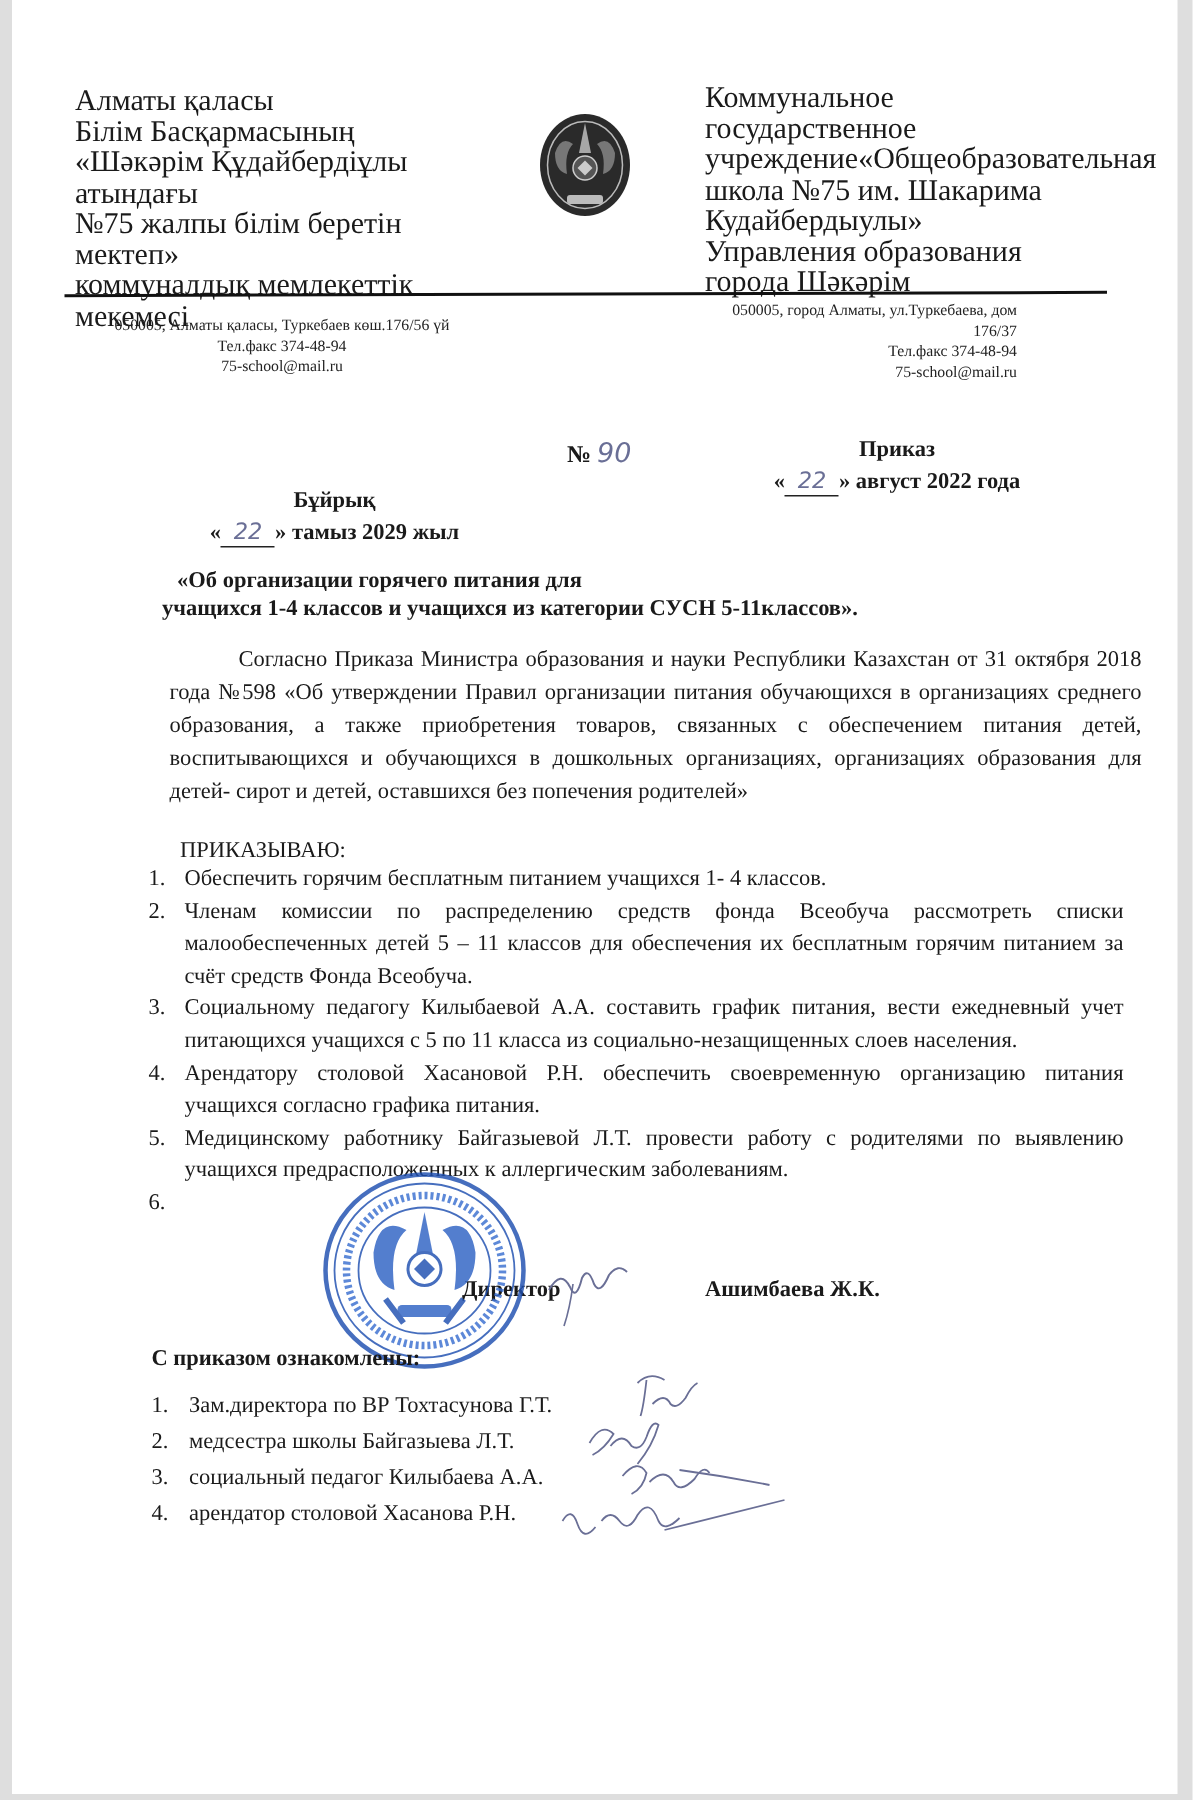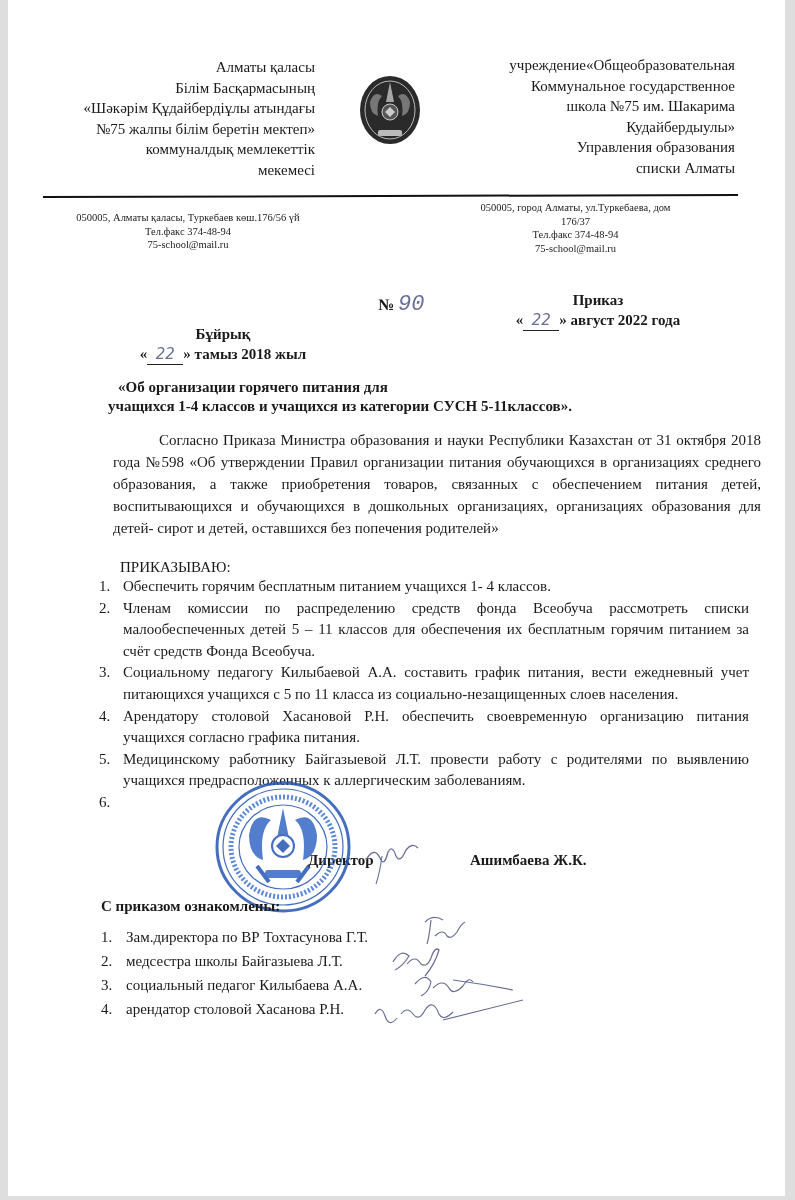--- a/index.html
+++ b/index.html
@@ -12,37 +12,37 @@
       color: #1a1a1a;
     }
     .page {
       position: absolute;
       left: 8px; top: 0;
       width: 777px; height: 1196px;
       background: #ffffff;
     }
     .abs { position: absolute; }
     .hdr {
-      text-align: right;
-      font-size: 15px;
+      text-align: left;
+      font-size: 20px;
       line-height: 20.5px;
     }
     .hdr-left { left: 42px; top: 57px; width: 265px; }
     .hdr-right { left: 462px; top: 55px; width: 265px; }
     .emblem {
       left: 350px; top: 72px; width: 64px; height: 74px;
     }
     .rule {
       left: 35px; top: 195px; width: 695px; height: 2px;
       background: #111;
       transform: rotate(-0.18deg);
     }
     .addr { font-size: 10.5px; line-height: 13.5px; color: #222; text-align: center; }
     .addr-left { left: 30px; top: 211px; width: 300px; }
-    .addr-right { left: 465px; top: 201px; width: 205px; }
+    .addr-right { left: 465px; top: 201px; width: 205px; text-align: right; }
     .bold { font-weight: bold; }
     .order-kz { left: 120px; top: 312px; font-size: 15px; text-align: center; width: 190px; line-height: 20px; margin-top: 12px; }
     .order-ru { left: 480px; top: 290px; font-size: 15px; text-align: center; width: 220px; line-height: 20px; }
     .num { left: 370px; top: 292px; font-size: 16px; font-weight: bold; }
     .hand {
       font-family: "DejaVu Sans", sans-serif;
       font-style: italic;
       color: #6a6f96;
       font-weight: normal;
     }
@@ -100,52 +100,52 @@
       <path d="M32 10 L28 30 L36 30 Z" fill="#ddd" opacity="0.7"></path>
       <path d="M12 30 Q16 18 24 24 Q18 30 20 44 Q12 42 12 30 Z" fill="#999" opacity="0.7"></path>
       <path d="M52 30 Q48 18 40 24 Q46 30 44 44 Q52 42 52 30 Z" fill="#999" opacity="0.7"></path>
       <circle cx="32" cy="40" r="8" fill="#555" stroke="#ccc" stroke-width="1"></circle>
       <path d="M27 40 L32 35 L37 40 L32 45 Z" fill="#ccc"></path>
       <rect x="20" y="58" width="24" height="6" rx="2" fill="#bbb"></rect>
     </svg>
   </div>
 
   <div class="abs hdr hdr-right">
+    <div>Коммунальное государственное</div>
     <div>учреждение«Общеобразовательная</div>
-    <div>Коммунальное государственное</div>
     <div>школа №75 им. Шакарима</div>
     <div>Кудайбердыулы»</div>
     <div>Управления образования</div>
-    <div>списки Алматы</div>
+    <div>города Шәкәрім</div>
   </div>
 
   <div class="abs rule"></div>
 
   <div class="abs addr addr-left">
     <div>050005, Алматы қаласы, Туркебаев көш.176/56 үй</div>
     <div>Тел.факс 374-48-94</div>
     <div>75-school@mail.ru</div>
   </div>
   <div class="abs addr addr-right">
     <div>050005, город Алматы, ул.Туркебаева, дом</div>
     <div>176/37</div>
     <div>Тел.факс 374-48-94</div>
     <div>75-school@mail.ru</div>
   </div>
 
   <div class="abs order-kz bold">
     <div>Бұйрық</div>
     <div>
-      <span>«</span><span class="underline-blank hand">22</span><span>»  тамыз 2018  жыл</span>
+      <span>«</span><span class="underline-blank hand">22</span><span>»  тамыз 2029  жыл</span>
     </div>
   </div>
 
   <div class="abs num">
     <span>№</span>
-    <span class="hand" style="font-size:22px;font-family:Liberation Mono, monospace;">90</span>
+    <span class="hand" style="font-size:18px;">90</span>
   </div>
 
   <div class="abs order-ru bold">
     <div>Приказ</div>
     <div>
       <span>«</span><span class="underline-blank hand">22</span><span>»  август  2022 года</span>
     </div>
   </div>
 
   <div class="abs title-block">

